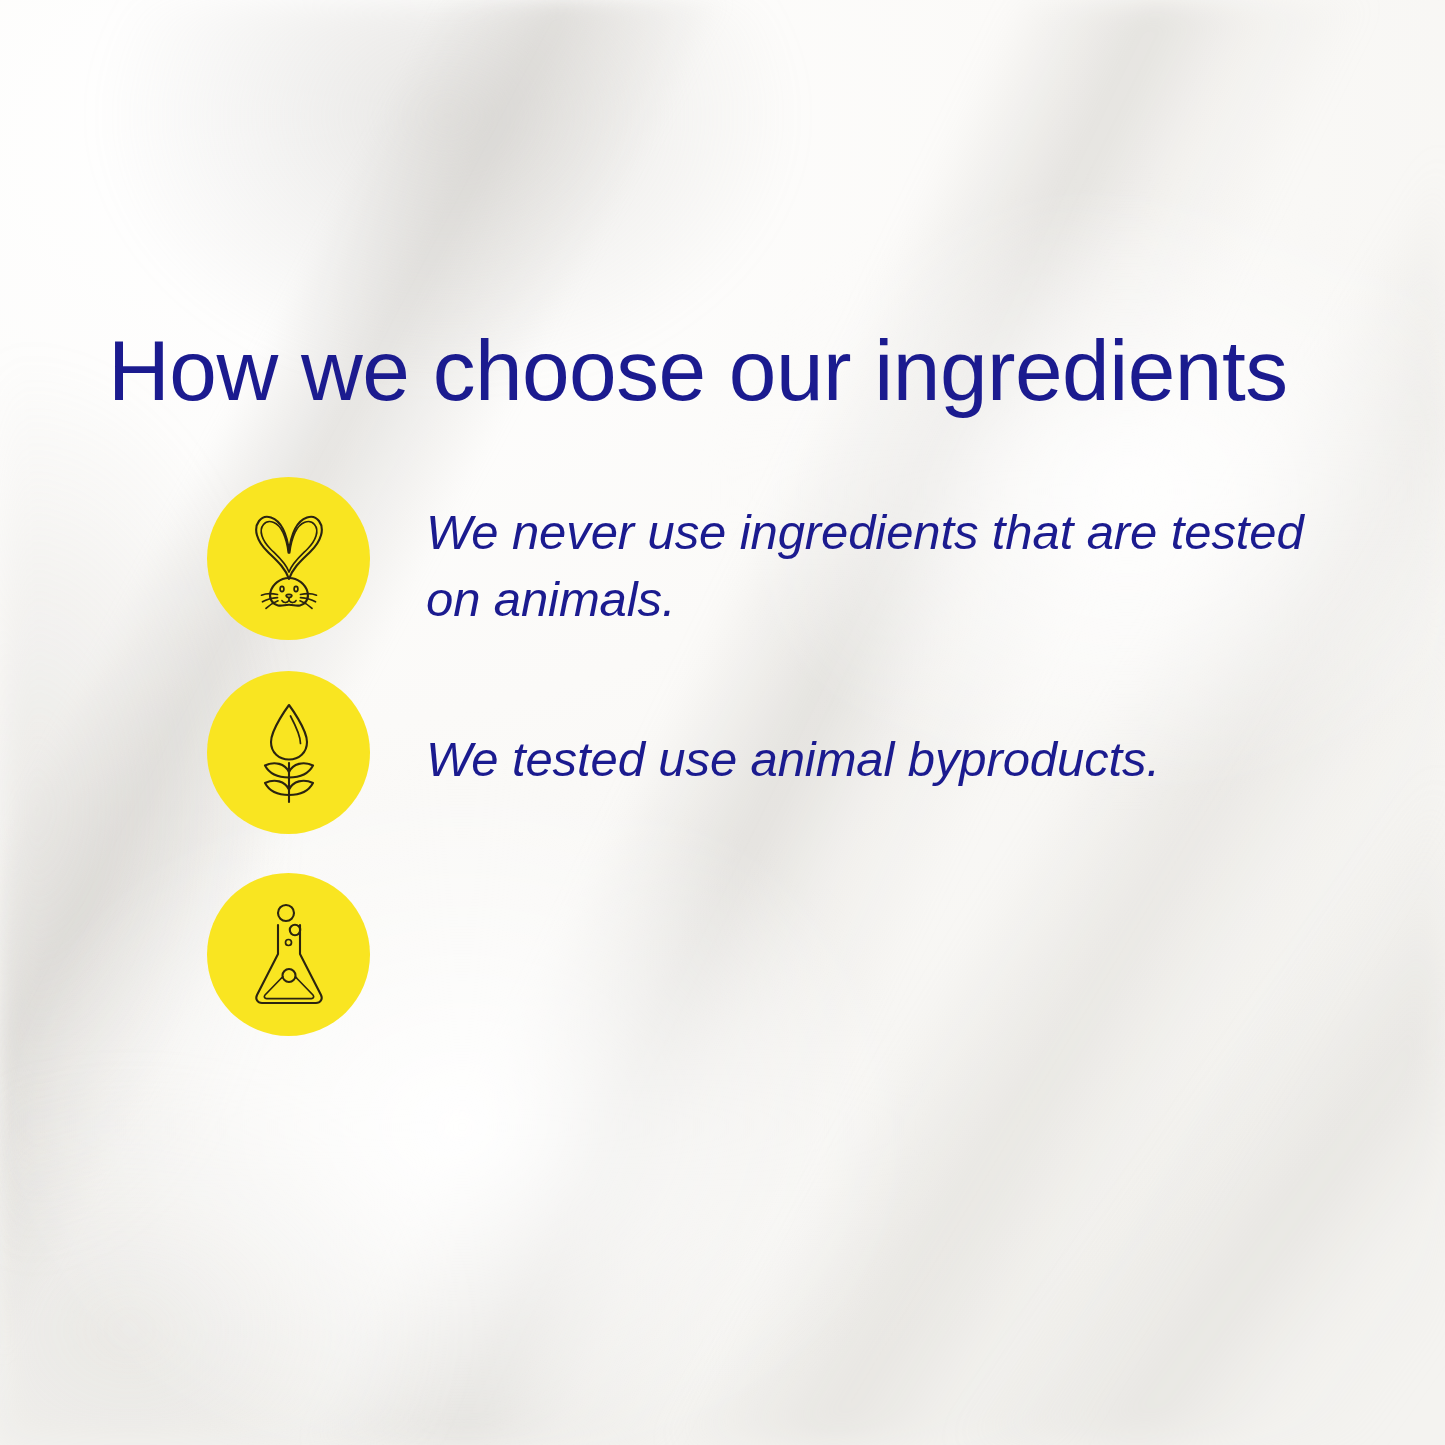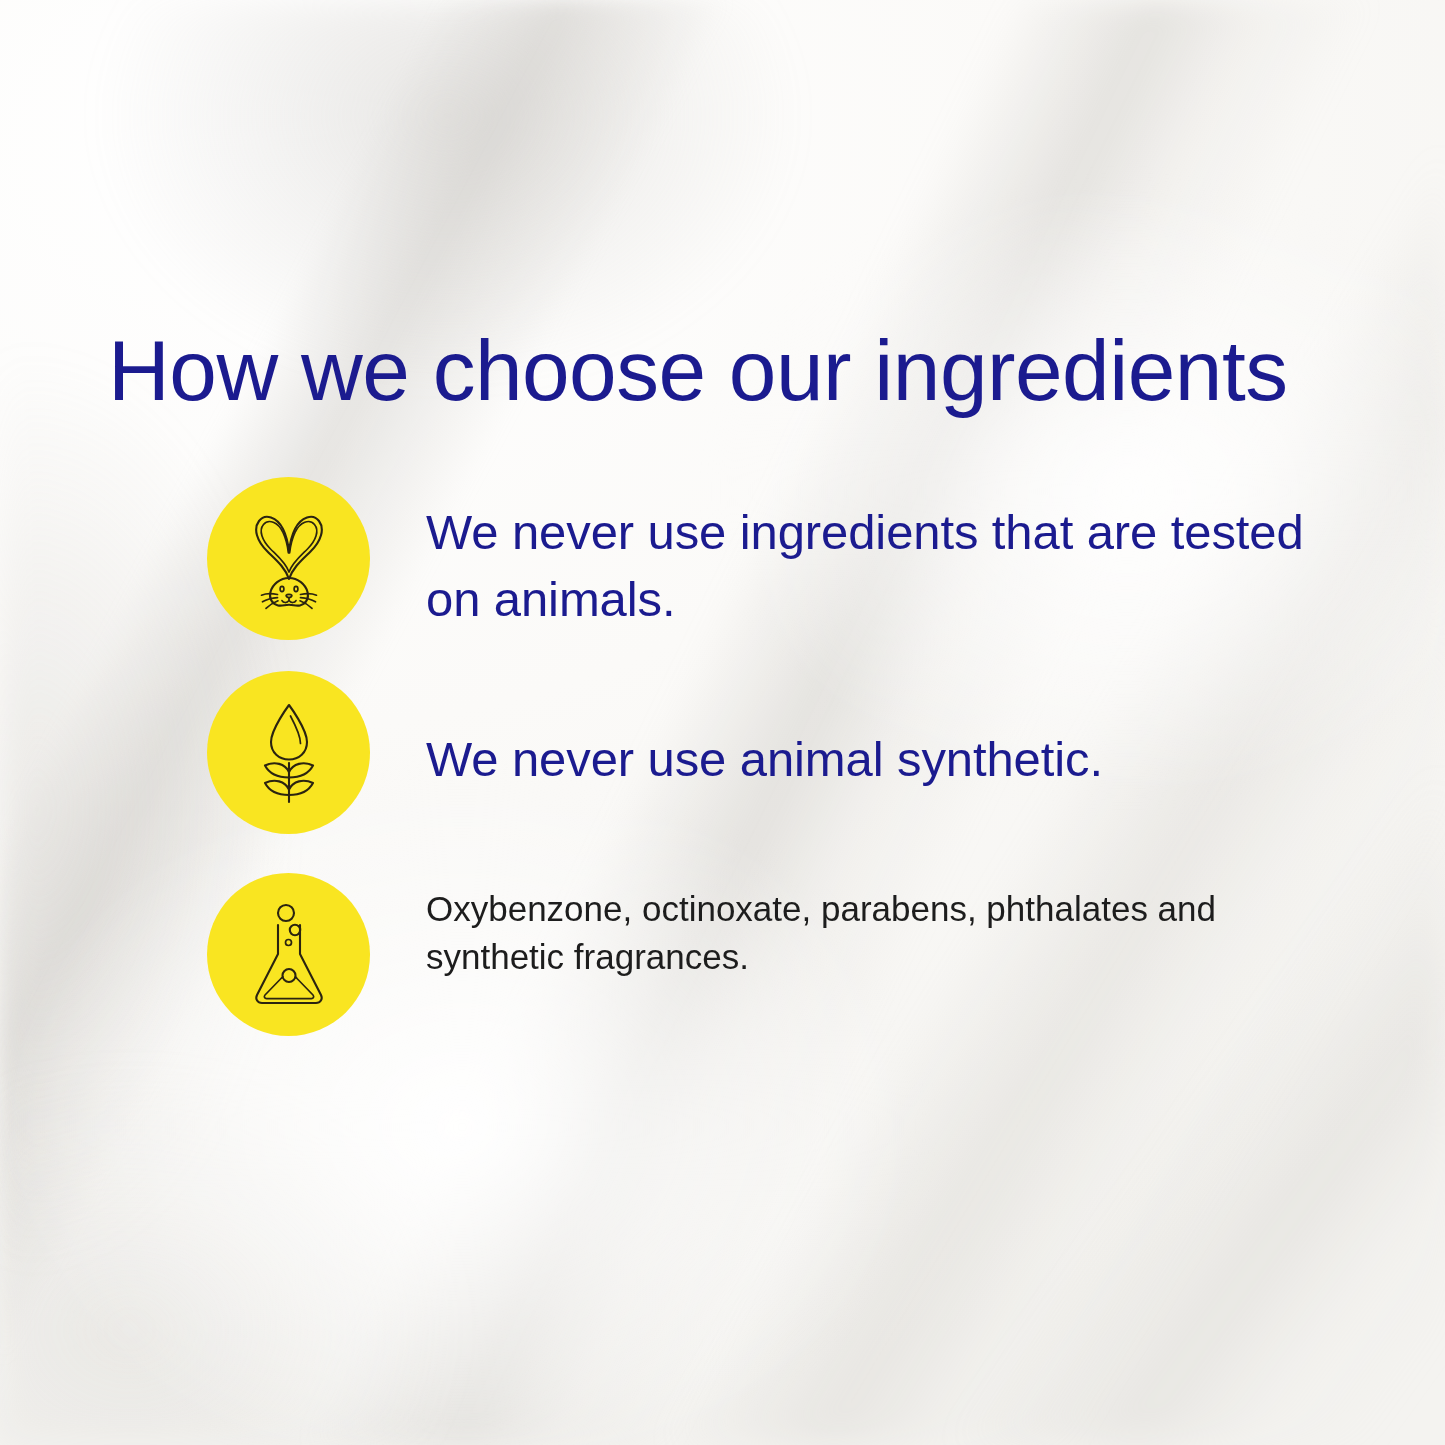--- a/index.html
+++ b/index.html
@@ -164,20 +164,21 @@
     stroke-width: 1.7;
     stroke-linecap: round;
     stroke-linejoin: round;
   }
 
   .row-body {
     position: absolute;
     left: 426px;
     top: 0;
     width: 900px;
+    font-style: italic;
   }
 
   .row-text {
     font-family: "Liberation Sans Narrow", "Liberation Sans", sans-serif;
     font-stretch: condensed;
     font-size: 49px;
     line-height: 67px;
     color: #1b1b8f;
     font-weight: 400;
     letter-spacing: -0.1px;
@@ -294,21 +295,21 @@
 
               <path class="badge-icon-stroke" d="M56 80.5 C 48 80.5, 37 78, 32 68.5 C 41.5 64, 52 66.5, 56 75"></path>
               <path class="badge-icon-stroke" d="M56 80.5 C 64 80.5, 75 78, 80 68.5 C 70.5 64, 60 66.5, 56 75"></path>
 
               <path class="badge-icon-stroke" d="M56 98 C 48 98, 37 95.5, 32 86 C 41.5 81.5, 52 84, 56 92.5"></path>
               <path class="badge-icon-stroke" d="M56 98 C 64 98, 75 95.5, 80 86 C 70.5 81.5, 60 84, 56 92.5"></path>
             </svg>
           </span>
         </div>
         <div class="row-body">
-          <div class="row-text">We never use animal synthetic.</div>
+          <div class="row-text">We tested use animal byproducts.</div>
         </div>
       </div>
 
       <div class="row row-3">
         <div class="badge">
           <span>
             <svg viewBox="0 0 112 112" xmlns="http://www.w3.org/2000/svg" aria-hidden="true">
 
               <circle class="badge-icon-stroke" cx="53" cy="14" r="8"></circle>
               <circle class="badge-icon-stroke" cx="62" cy="31" r="5.2"></circle>
@@ -329,19 +330,18 @@
                        L78.4 99.7
                        C 80.4 99.7, 81.4 97.6, 80 96
                        L63.5 79"></path>
 
               <circle class="badge-icon-stroke" cx="56" cy="76.5" r="6.5"></circle>
               <path class="badge-icon-stroke-thin" d="M48.8 78.8 L49.7 77.9 M62.3 78.8 L63.4 78.3"></path>
             </svg>
           </span>
         </div>
         <div class="row-body">
-          <div class="row-note">Oxybenzone, octinoxate, parabens, phthalates and synthetic fragrances.</div>
         </div>
       </div>
 
     </div>
   </div>
 </div>
 
 </body></html>

